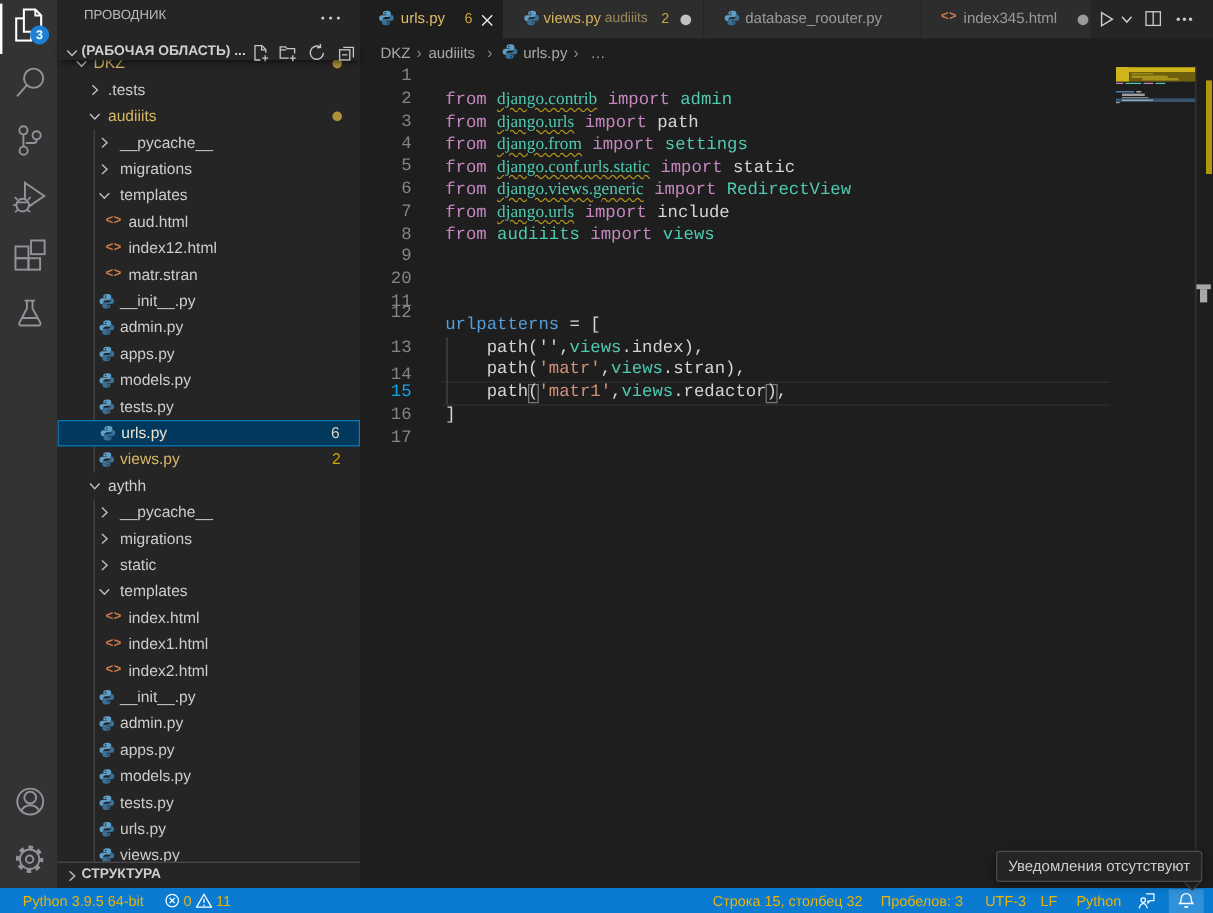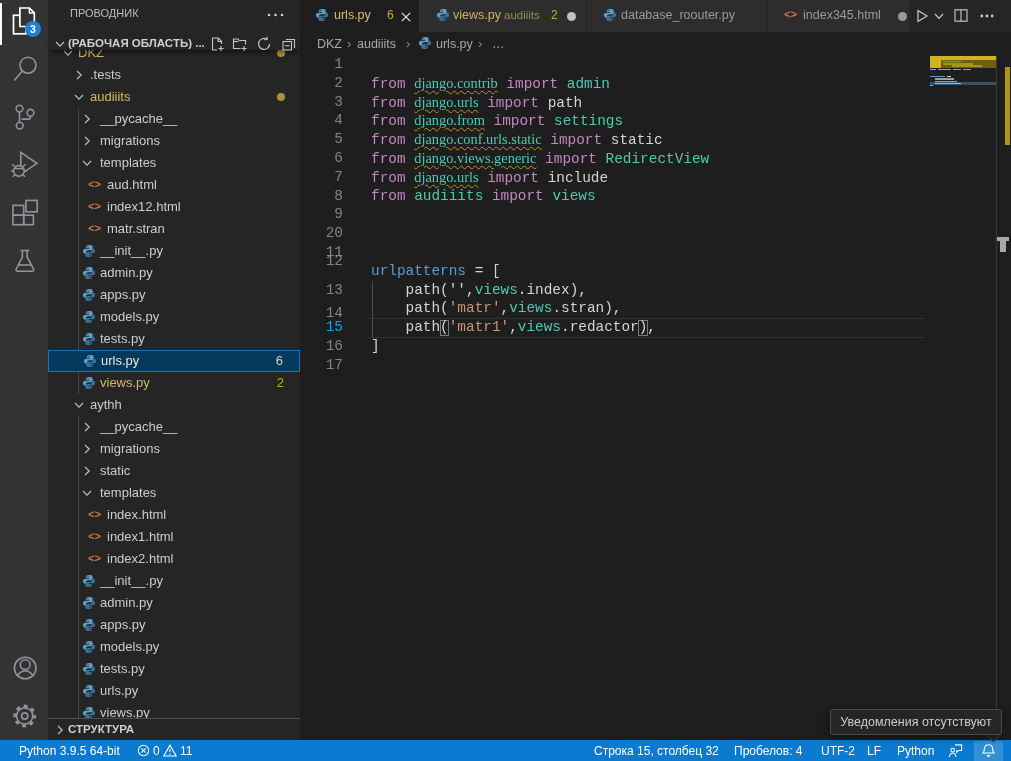--- a/index.html
+++ b/index.html
@@ -17,21 +17,21 @@
       text-decoration-thickness:1px;text-underline-offset:1.5px;font-family:Liberation Serif, serif;}
   .tr{position:absolute;left:48px;width:252px;height:22px;font-size:13px;color:#cccccc;line-height:22px;}
   .lb{position:absolute;top:0;}
   .gold{color:#D7B765;}
   .cv{position:absolute;top:3px;width:16px;height:16px;}
   .fi{position:absolute;top:4px;width:14px;height:14px;}
   .hti{position:absolute;top:0;font-family:"Liberation Mono",monospace;font-weight:700;font-size:11px;color:#CC7A47;}
   .dot{position:absolute;width:8px;height:8px;border-radius:50%;background:#AE913B;top:7px;left:229px;}
   .bdg{position:absolute;right:16px;top:0;font-size:13px;}
   .tabtxt{position:absolute;top:0;height:30px;line-height:30px;font-size:12.5px;}
-  .sbt{position:absolute;top:0;height:20px;line-height:20px;font-size:12px;color:#ffffff;}
+  .sbt{position:absolute;top:0;height:20px;line-height:20px;font-size:12px;color:#eab308;}
   svg{display:block;}
 </style>
 </head>
 <body>
 
 <svg width="0" height="0" style="position:absolute">
 <defs>
 <symbol id="py" viewBox="0 0 16 16">
   <path fill="#5f9fc6" d="M7.9 1.1c-2.1 0-3.2.9-3.2 2.1v1.5h3.4v.6H3.5C2.1 5.3 1 6.4 1 8.1c0 1.8 1.1 2.9 2.4 2.9h1.2V9.2C4.6 8 5.7 7 7 7h3.2c1.1 0 2-.9 2-2V3.2c0-1.2-1.2-2.1-2.7-2.1zm-1.1 1.3a.68.68 0 1 1 0 1.36.68.68 0 0 1 0-1.36z"></path>
   <path fill="#3a6f96" d="M8.1 14.9c2.1 0 3.2-.9 3.2-2.1v-1.5H7.9v-.6h4.6c1.4 0 2.5-1.1 2.5-2.8 0-1.8-1.1-2.9-2.4-2.9h-1.2v1.8c0 1.2-1.1 2.2-2.4 2.2H5.8c-1.1 0-2 .9-2 2v1.8c0 1.2 1.2 2.1 2.7 2.1zm1.1-1.3a.68.68 0 1 1 0-1.36.68.68 0 0 1 0 1.36z"></path>
@@ -483,22 +483,22 @@
   </svg>
 <span class="sbt" style="left:153px;top:741px;">0</span>
 <svg class="a" style="left:163px;top:744px" width="14" height="13" viewBox="0 0 14 13">
     <g fill="none" stroke="#ffffff" stroke-width="1.1">
       <path d="M7 1.2 L13.2 12 H0.8 z"></path>
       <path d="M7 5 v3.2 M7 9.8 v1.2"></path>
     </g>
   </svg>
 <span class="sbt" style="left:180px;top:741px;">11</span>
 <span class="sbt" style="left:594px;top:741px;">Строка 15, столбец 32</span>
-<span class="sbt" style="left:734px;top:741px;">Пробелов: 4</span>
-<span class="sbt" style="left:821px;top:741px;">UTF-2</span>
+<span class="sbt" style="left:734px;top:741px;">Пробелов: 3</span>
+<span class="sbt" style="left:821px;top:741px;">UTF-3</span>
 <span class="sbt" style="left:867px;top:741px;">LF</span>
 <span class="sbt" style="left:897px;top:741px;">Python</span>
 <svg class="a" style="left:948px;top:743px" width="15" height="15" viewBox="0 0 16 16">
     <g fill="none" stroke="#ffffff" stroke-width="1.1">
       <circle cx="5" cy="7.5" r="2"></circle>
       <path d="M1.5 14.5 c0.7-2.8 2-3.8 3.5-3.8 s2.8 1 3.5 3.8" stroke-linecap="round"></path>
       <path d="M7.5 2 H14.5 V8 H11 l-1.8 2 V8"></path>
     </g>
   </svg>
 <div class="a" style="left:974px;top:741px;width:29px;height:20px;background:#3090d8;"></div>

